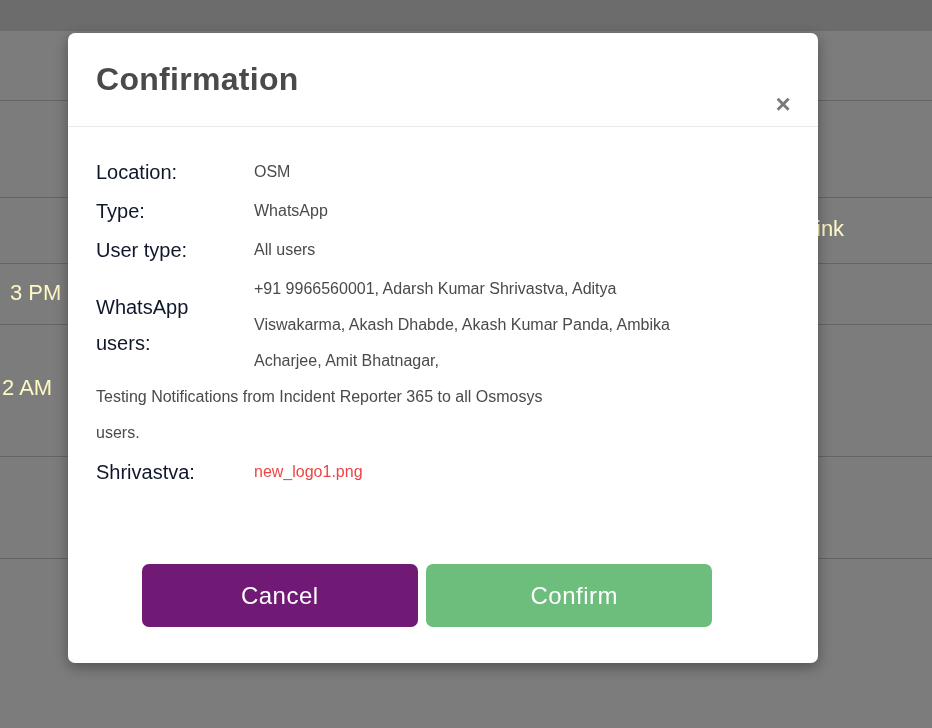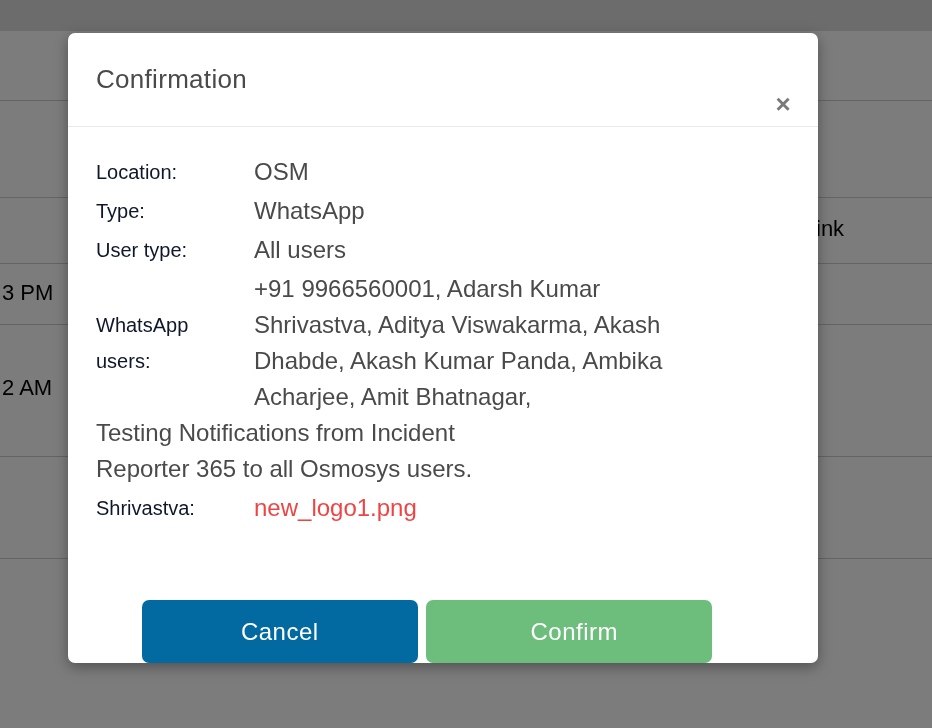--- a/index.html
+++ b/index.html
@@ -15,27 +15,27 @@
   .bg-topbar { position: absolute; left: 0; top: 0; width: 100%; height: 31px; background: #6c6c6c; }
   .bg-line { position: absolute; left: 0; width: 100%; height: 1px; background: #646464; }
   .bg-line.l1 { top: 100px; }
   .bg-line.l2 { top: 197px; }
   .bg-line.l3 { top: 263px; }
   .bg-line.l4 { top: 324px; }
   .bg-line.l5 { top: 456px; }
   .bg-line.l6 { top: 558px; }
   .bg-text {
     position: absolute;
-    color: #000000;
+    color: #fef9c3;
     font-size: 22px;
     line-height: 26px;
     white-space: nowrap;
   }
   .bg-text.ink  { left: 816px; top: 216px; }
-  .bg-text.t1   { left: 2px;   top: 280px; }
+  .bg-text.t1   { left: 10px;   top: 280px; }
   .bg-text.t2   { left: 2px;   top: 375px; }
 
   
   .modal {
     position: absolute;
     left: 68px; top: 33px;
     width: 750px; height: 630px;
     background: #ffffff;
     border-radius: 7px;
     box-shadow: 0 4px 14px rgba(0,0,0,0.35);
@@ -44,22 +44,22 @@
   }
   .modal-header {
     position: relative;
     height: 94px;
     display: flex;
     align-items: center;
     padding: 0 28px;
     border-bottom: 1px solid #e9e9e9;
   }
   .modal-title {
-    font-size: 26px;
-    font-weight: 400;
+    font-size: 32px;
+    font-weight: 700;
     color: #4a4a4a;
     letter-spacing: 0.3px;
   }
   .modal-close {
     position: absolute;
     top: 54px; right: 18px;
     width: 34px; height: 34px;
     background: none;
     border: none;
     font-size: 26px;
@@ -82,21 +82,21 @@
     width: 158px;
     padding-right: 33px;
     flex: none;
     font-size: 20px;
     line-height: 36px;
     color: #0f172a;
   }
   .field-value {
     width: 450px;
     flex: none;
-    font-size: 24px;
+    font-size: 16px;
     line-height: 36px;
     color: #4a4a4a;
   }
   .field-value a {
     color: #ef4444;
     text-decoration: none;
   }
 
   .modal-footer {
     margin-top: 74px;
@@ -109,21 +109,21 @@
     height: 63px;
     border: none;
     border-radius: 7px;
     font-size: 24px;
     font-weight: 400;
     letter-spacing: 0.5px;
     color: #ffffff;
     cursor: pointer;
     font-family: "Liberation Sans", sans-serif;
   }
-  .btn-cancel  { background: #0369a1; }
+  .btn-cancel  { background: #701a75; }
   .btn-confirm { background: #6dbe7d; padding-left: 11px; }
 </style>
 </head>
 <body>
 
 <div class="bg">
   <div class="bg-topbar"></div>
   <div class="bg-line l1"></div>
   <div class="bg-line l2"></div>
   <div class="bg-line l3"></div>

